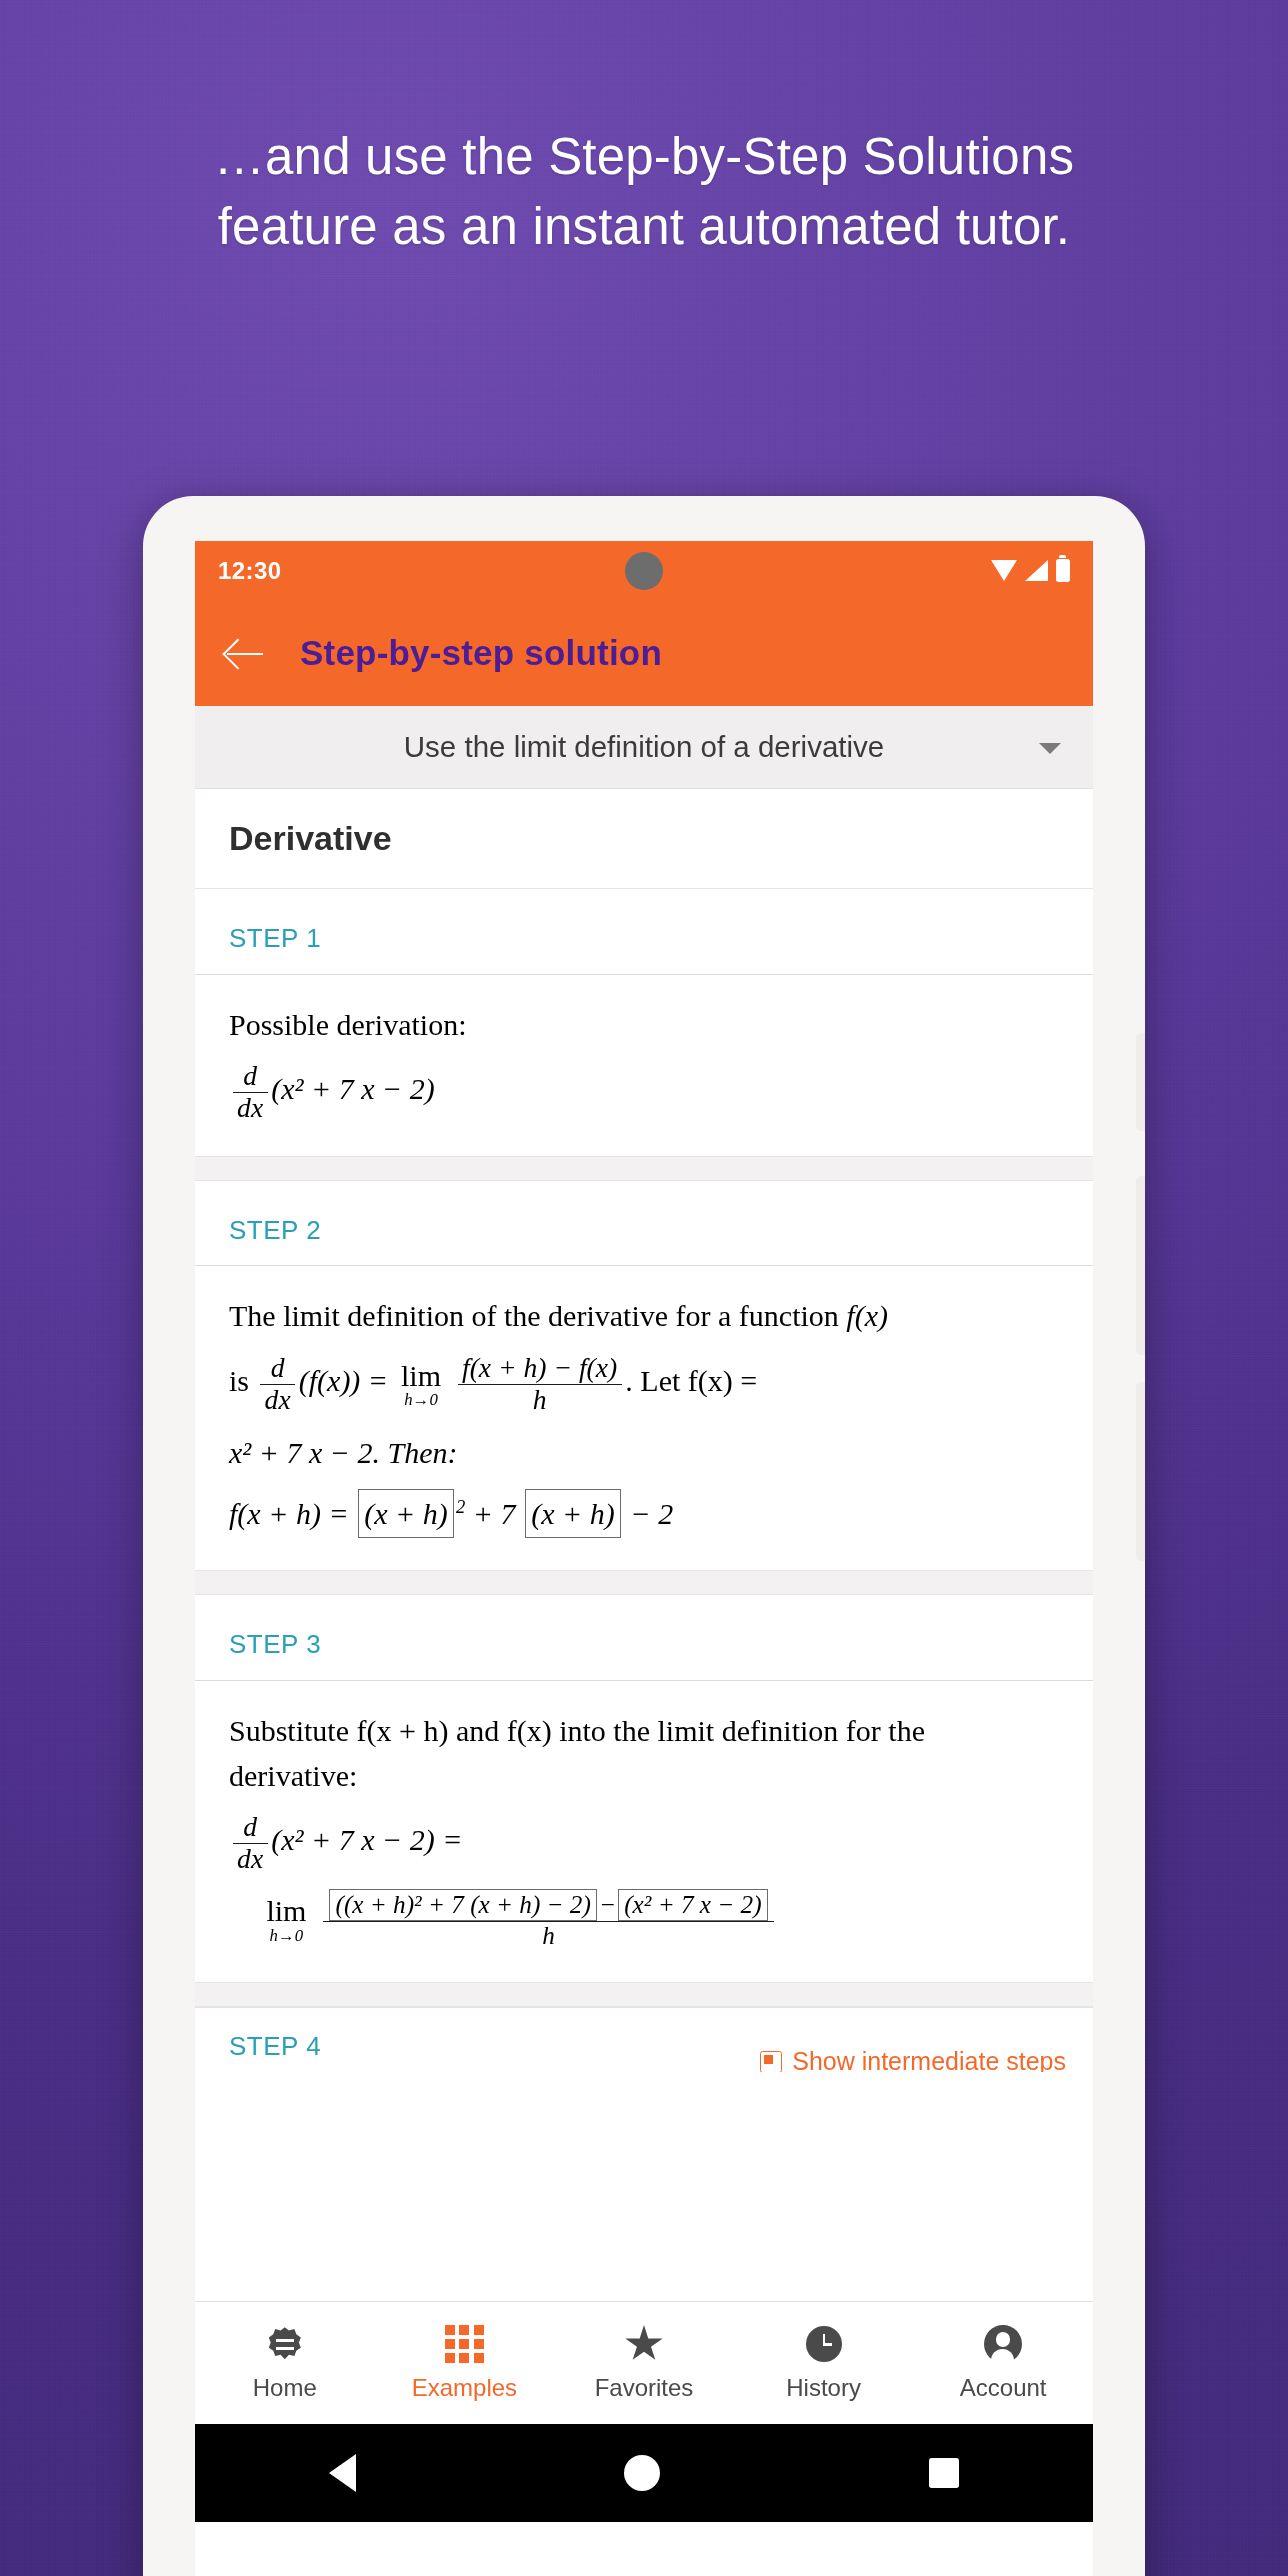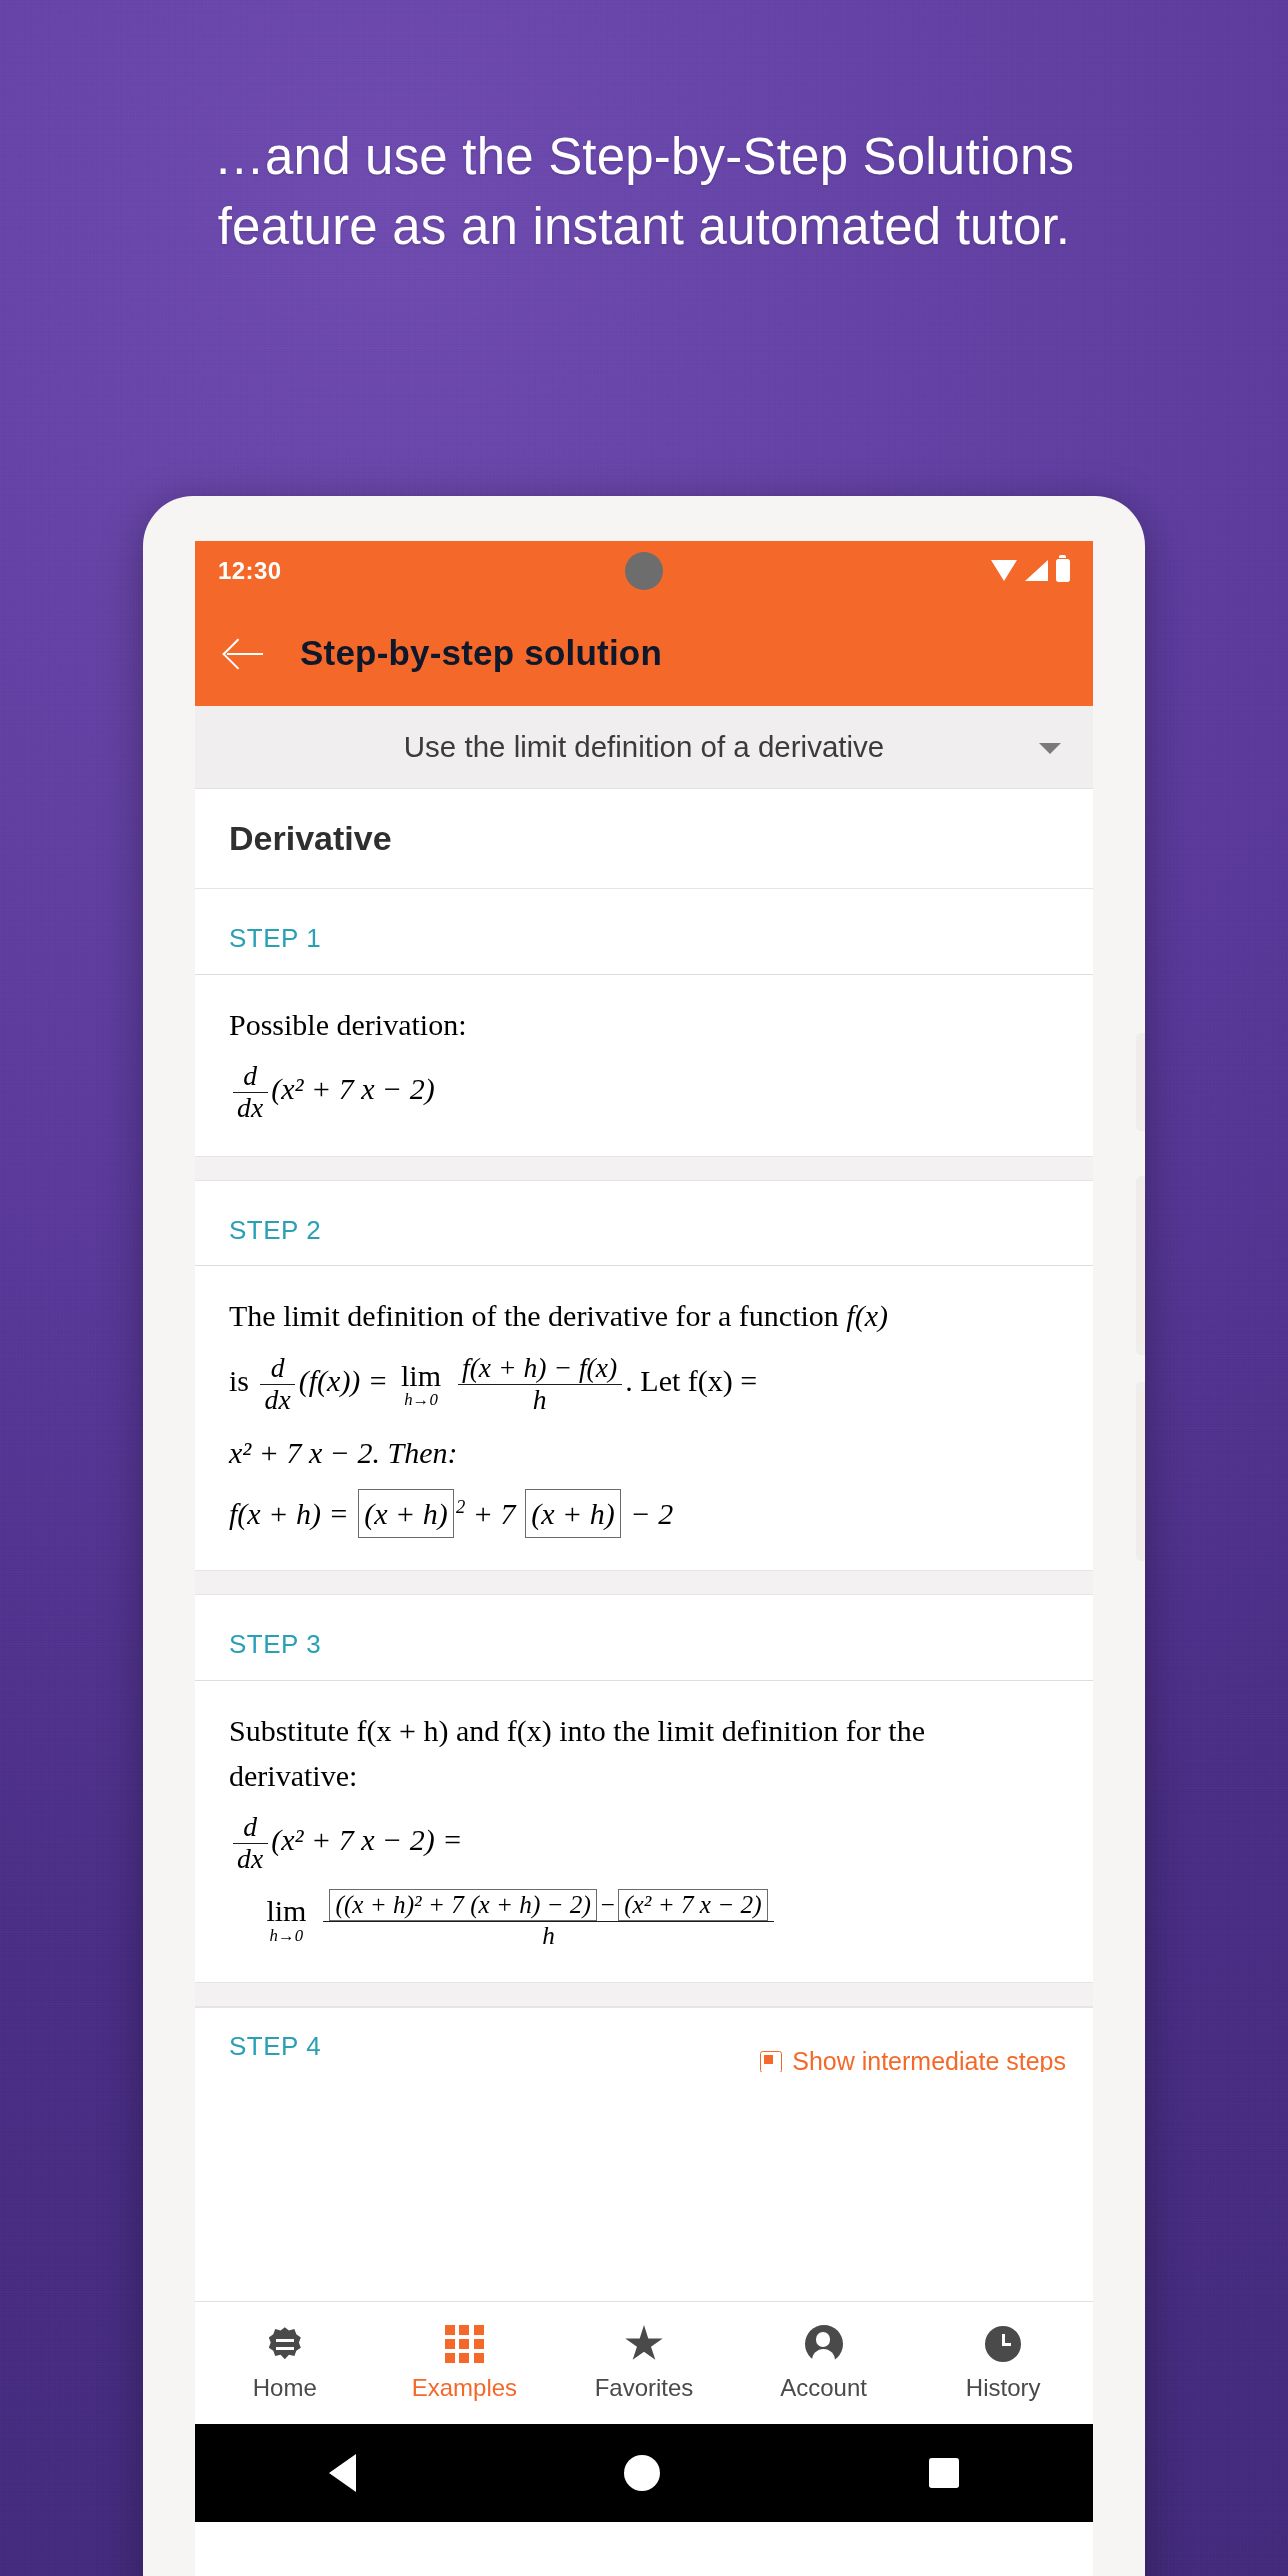--- a/index.html
+++ b/index.html
@@ -161,21 +161,21 @@
   .back-arrow:after {
     content: "";
     position: absolute;
     left: 1.8px; top: 9.8px;
     width: 19.7px; height: 19.7px;
     border-left: 2.7px solid #fff;
     border-bottom: 2.7px solid #fff;
     transform: rotate(45deg);
   }
   .appbar-title {
-    color: #0f172a;
+    color: #4c1d95;
     font-size: 35px;
     font-weight: bold;
     letter-spacing: 0.2px;
   }
 
   
   .dropdown {
     height: 82px;
     background: #f0eeee;
     display: flex;
@@ -535,29 +535,29 @@
         <span class="nav-label">Examples</span>
       </div>
       <div class="nav-item">
         <span class="nav-icon">
             <span class="ic-star"></span>
           </span>
         <span class="nav-label">Favorites</span>
       </div>
       <div class="nav-item">
         <span class="nav-icon">
+            <span class="ic-clock"></span>
+          </span>
+        <span class="nav-label">History</span>
+      </div>
+      <div class="nav-item">
+        <span class="nav-icon">
             <span class="ic-acct"></span>
           </span>
         <span class="nav-label">Account</span>
-      </div>
-      <div class="nav-item">
-        <span class="nav-icon">
-            <span class="ic-clock"></span>
-          </span>
-        <span class="nav-label">History</span>
       </div>
     </div>
 
     <div class="androidnav">
       <span class="nav-back"></span>
       <span class="nav-home"></span>
       <span class="nav-recent"></span>
     </div>
 
   </div>

